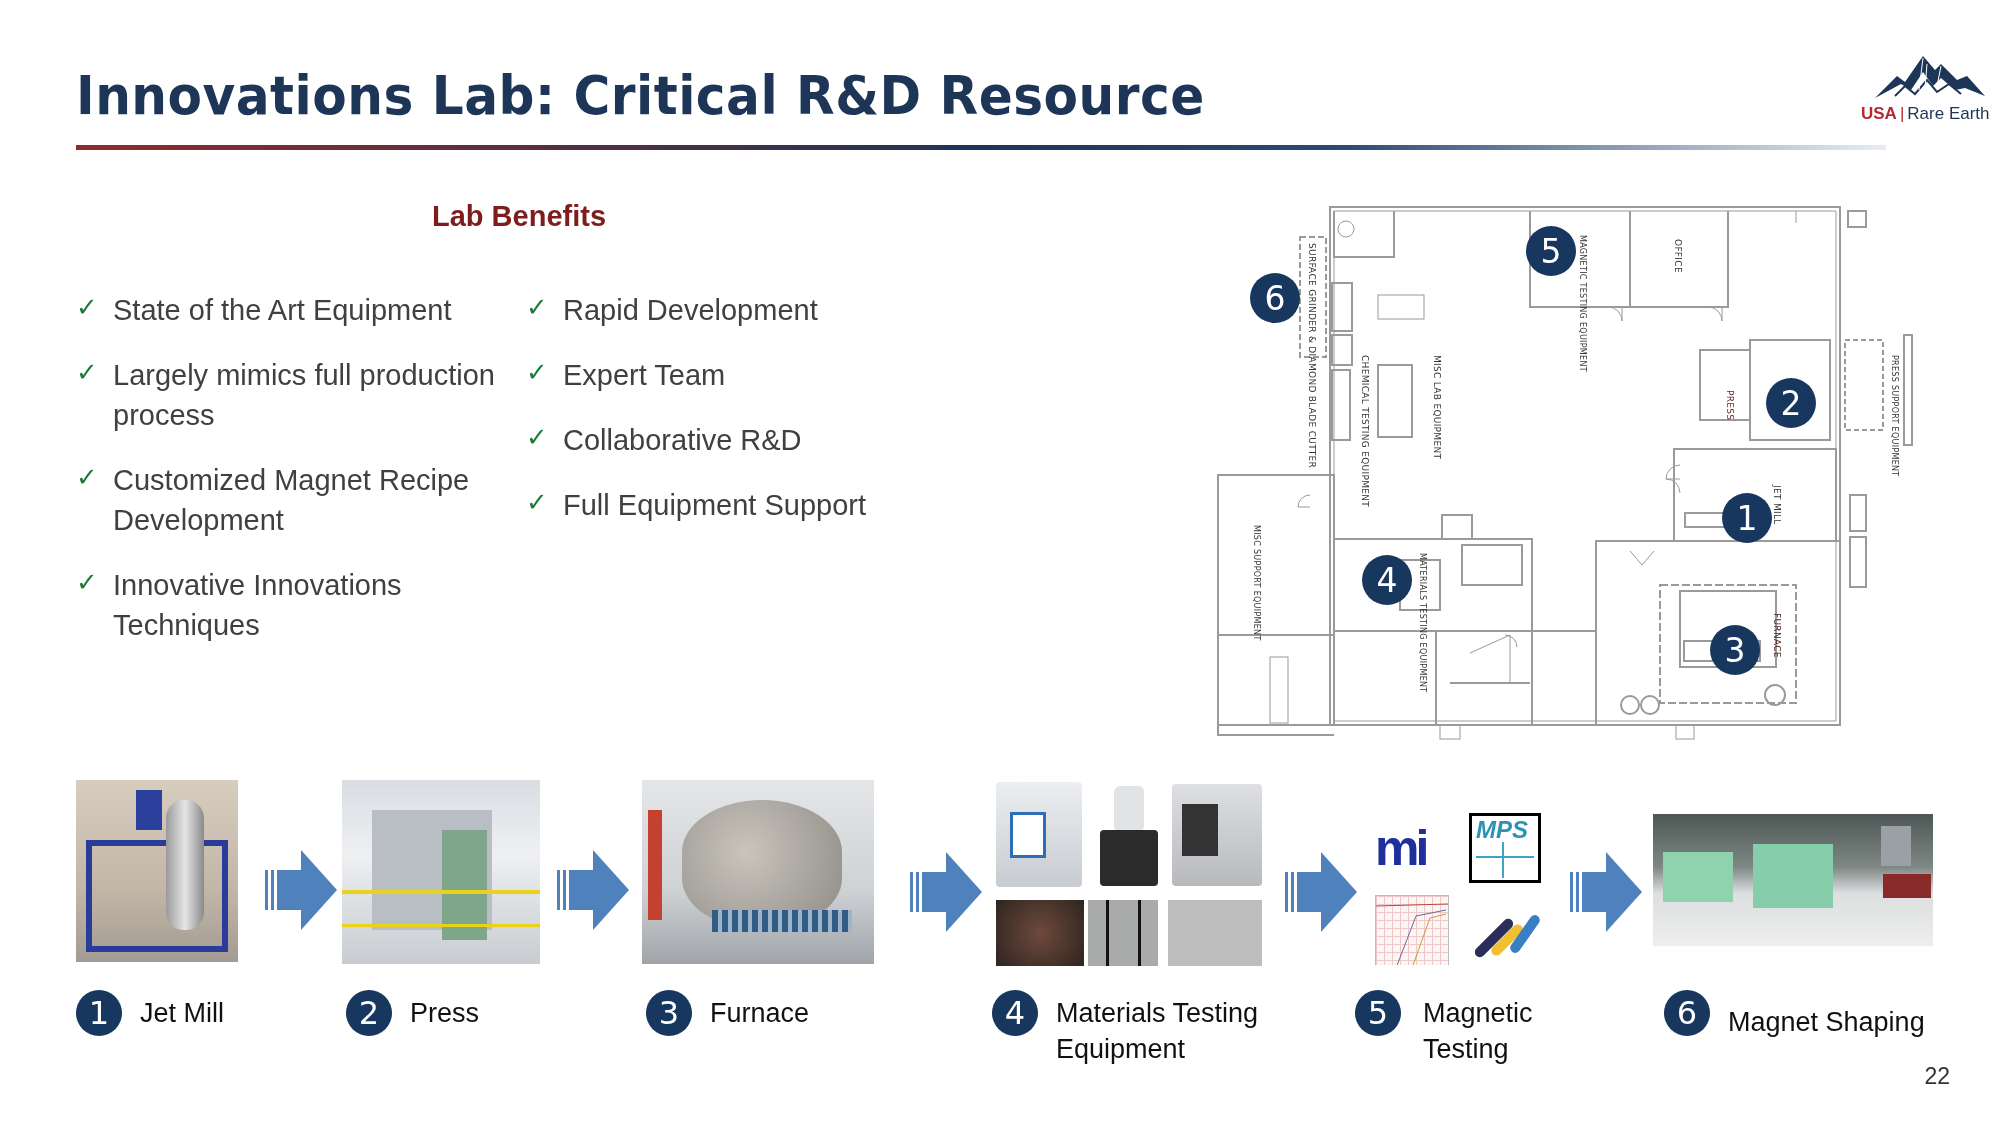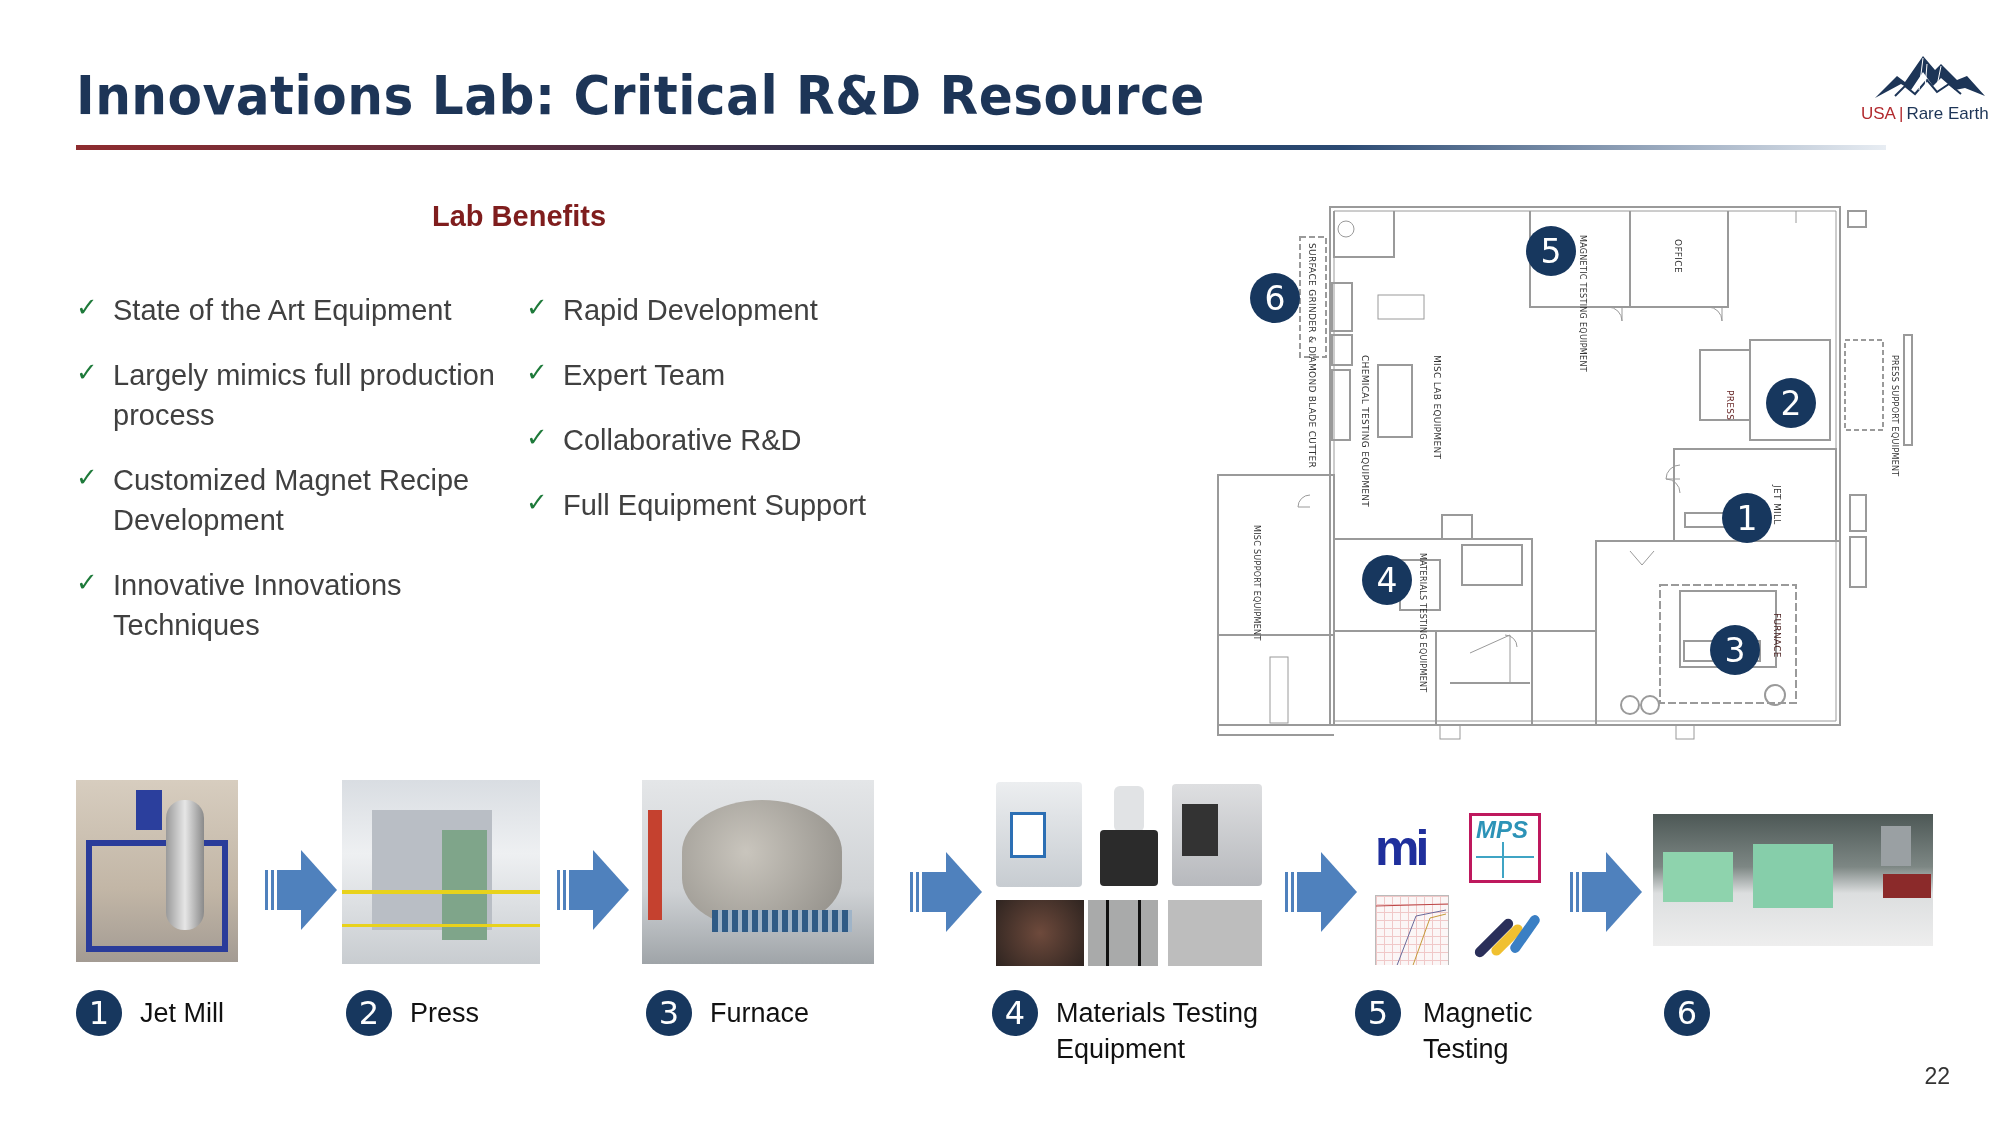--- a/index.html
+++ b/index.html
@@ -2,21 +2,21 @@
 <html><head>
 <meta charset="utf-8">
 <style>
   html,body{margin:0;padding:0;background:#ffffff;}
   body{width:2000px;height:1123px;position:relative;overflow:hidden;font-family:"Liberation Sans",sans-serif;color:#3b3b3b;}
   .title{position:absolute;left:76px;top:64px;font-family:"DejaVu Sans",sans-serif;font-size:54px;font-weight:bold;color:#1d3557;letter-spacing:0.5px;transform:scaleX(0.93);transform-origin:left center;white-space:nowrap;}
   .title-rule{position:absolute;left:76px;top:145px;width:1810px;height:5px;background:linear-gradient(90deg,#8e2c2f 0%,#5a2e40 25%,#1d3557 50%,#2b4a73 70%,#e8edf3 100%);}
   .logo{position:absolute;left:1855px;top:50px;width:145px;height:80px;}
   .logo svg{position:absolute;left:20px;top:0;}
   .logo-text{position:absolute;left:6px;top:54px;font-size:17px;white-space:nowrap;}
-  .logo-usa{color:#b22a2e;font-weight:normal;}
+  .logo-usa{color:#b22a2e;font-weight:bold;}
   .logo-sep{color:#b22a2e;margin:0 3px;}
   .logo-re{color:#1d3557;}
   .benefits-heading{position:absolute;left:432px;top:200px;font-size:29px;font-weight:bold;color:#7f1d1d;}
   .blist{position:absolute;top:290px;list-style:none;margin:0;padding:0;}
   .blist li{position:relative;padding-left:37px;font-size:29px;line-height:40px;color:#404040;margin-bottom:25px;}
   .blist .chk{position:absolute;left:0;top:-3px;color:#1e7a3a;font-size:26px;}
   .col1{left:76px;width:470px;}
   .col2{left:526px;width:420px;}
   .floor{position:absolute;left:1210px;top:195px;width:730px;height:555px;}
   .marker{position:absolute;width:50px;height:50px;border-radius:50%;background:#17375e;color:#fff;font-size:33px;display:flex;align-items:center;justify-content:center;font-family:"DejaVu Sans",sans-serif;}
@@ -187,21 +187,21 @@
   <div style="position:absolute;left:0;top:118px;width:88px;height:66px;background:radial-gradient(circle at 50% 50%,#6e4a3c,#2e2420);"></div>
   <div style="position:absolute;left:92px;top:118px;width:70px;height:66px;background:#a9aaaa;">
     <div style="position:absolute;left:18px;top:0;width:3px;height:66px;background:#111;"></div>
     <div style="position:absolute;left:50px;top:0;width:3px;height:66px;background:#111;"></div>
   </div>
   <div style="position:absolute;left:172px;top:118px;width:94px;height:66px;background:#bdbdbd;"></div>
 </div>
 
 <div class="photo" style="left:1375px;top:805px;width:170px;height:160px;">
   <div style="position:absolute;left:0;top:18px;font-size:50px;font-weight:bold;color:#1f2f9c;letter-spacing:-4px;line-height:50px;">mi</div>
-  <div style="position:absolute;left:94px;top:8px;width:66px;height:64px;border:3px solid #be185d;">
+  <div style="position:absolute;left:94px;top:8px;width:66px;height:64px;border:3px solid #000000;">
     <span style="position:absolute;left:4px;top:0;font-size:24px;font-weight:bold;font-style:italic;color:#2c93b7;">MPS</span>
     <div style="position:absolute;left:30px;top:26px;width:2px;height:36px;background:#3fa4c4;"></div>
     <div style="position:absolute;left:4px;top:40px;width:58px;height:2px;background:#3fa4c4;"></div>
   </div>
   <div style="position:absolute;left:0;top:90px;width:72px;height:72px;background-color:#fbf6f6;background-image:linear-gradient(#f0c8c8 1px,transparent 1px),linear-gradient(90deg,#f0c8c8 1px,transparent 1px);background-size:8px 8px;border:1px solid #bbb;">
     <svg width="72" height="72" style="position:absolute;left:0;top:0;">
         <path d="M20,72 L40,20 L70,14" stroke="#6a6a9a" fill="none"></path>
         <path d="M36,72 L54,22 L70,18" stroke="#c59a3a" fill="none"></path>
         <path d="M0,10 L72,8" stroke="#b44" fill="none"></path>
       </svg>
@@ -266,15 +266,16 @@
 <div class="step" style="left:992px;">
   <div class="num">4</div>
   <div class="lbl" style="width:230px;">Materials Testing Equipment</div>
 </div>
 <div class="step" style="left:1355px;">
   <div class="num">5</div>
   <div class="lbl" style="width:140px;text-align:left;margin-left:22px;">Magnetic Testing</div>
 </div>
 <div class="step" style="left:1664px;">
   <div class="num">6</div>
+  <div class="lbl" style="padding-top:14px;">Magnet Shaping</div>
 </div>
 
 <div class="page-num">22</div>
 
 </body></html>

